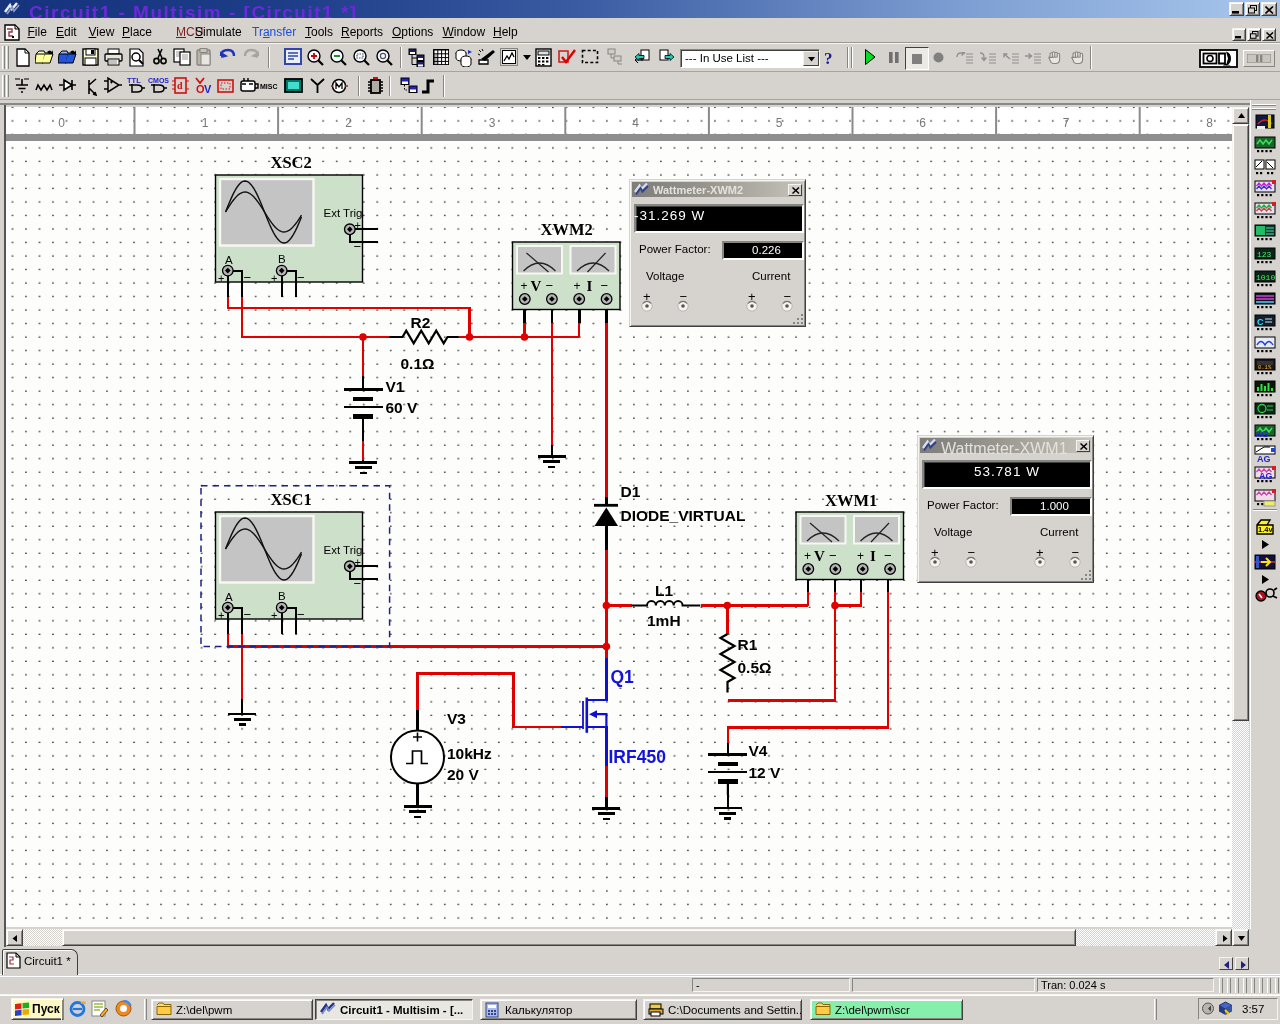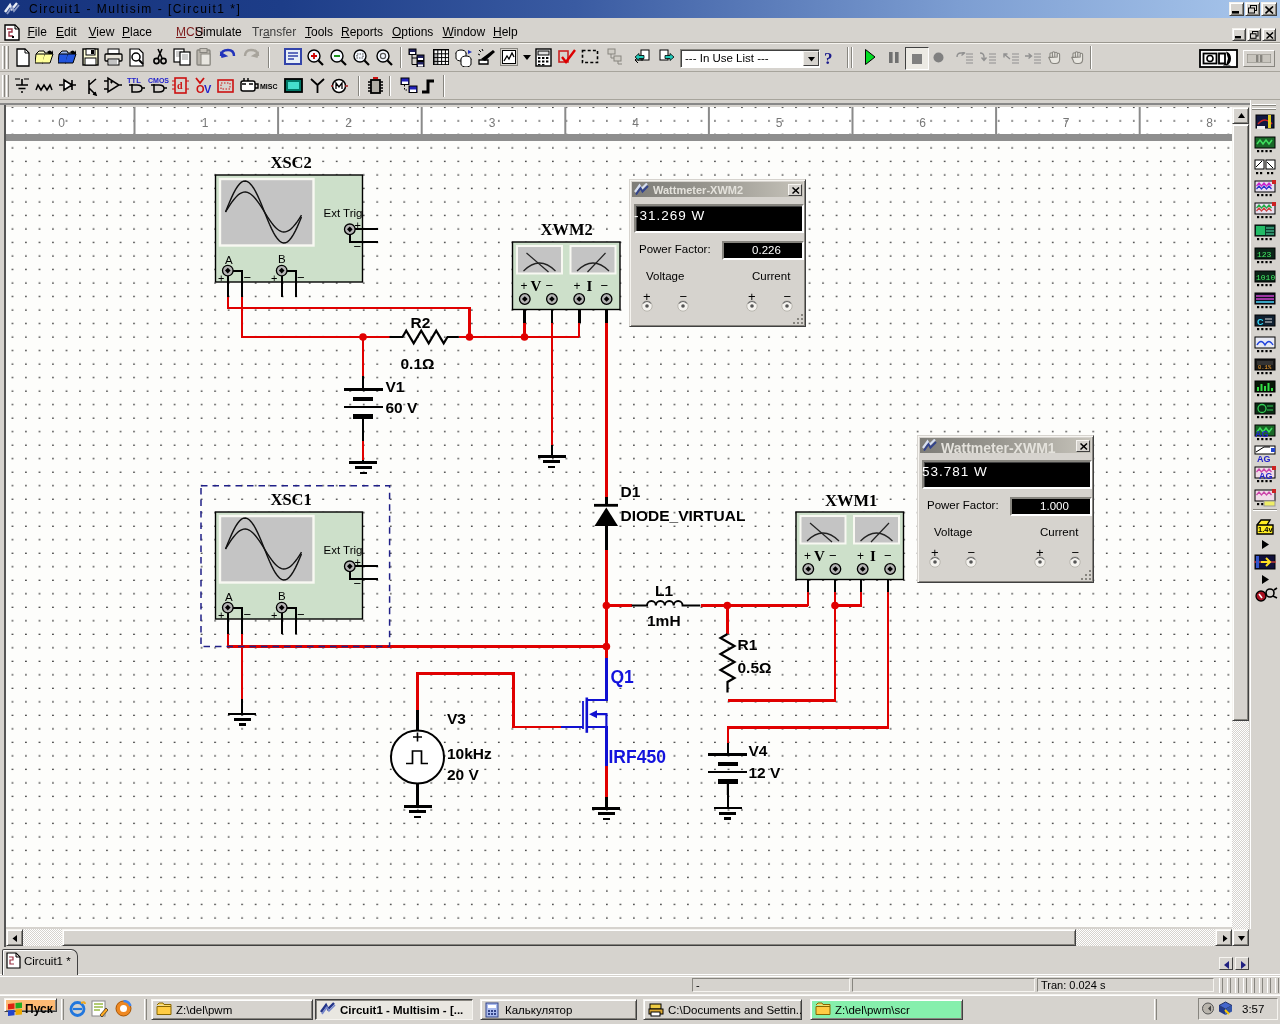--- a/index.html
+++ b/index.html
@@ -4,21 +4,21 @@
 html,body{width:1280px;height:1024px;overflow:hidden}
 body{font-family:"Liberation Sans",sans-serif;background:#d6d3ce;position:relative}
 .a{position:absolute}
 svg{display:block}
 </style></head><body>
 <div class="a" style="left:0px;top:0px;width:1280px;height:18px;background:linear-gradient(90deg,#16337d 0%,#1d3d88 22%,#3a5ba2 45%,#7d9ed2 75%,#a9c7ec 100%)"></div>
 <svg class="a" style="left:4px;top:2px;" width="18" height="14" viewBox="0 0 18 14">
     <path d="M1 10 L6 3 L8 7 L13 1" stroke="#e8ecf4" stroke-width="2.4" fill="none"></path>
     <path d="M3 12 L8 5 L10 9 L15 3" stroke="#8898c4" stroke-width="1.8" fill="none"></path>
   </svg>
-<div class="a" style="left:29px;top:2px;width:500px;height:16px;color:#000000;font-weight:normal;font-size:12px;letter-spacing:1.5px">Circuit1 - Multisim - [Circuit1 *]</div>
+<div class="a" style="left:29px;top:2px;width:500px;height:16px;color:#6d28d9;font-weight:bold;font-size:19px;letter-spacing:1.5px">Circuit1 - Multisim - [Circuit1 *]</div>
 <div class="a" style="left:1229px;top:2px;width:15px;height:14px;background:#d6d3ce;border:1px solid;border-color:#f4f2ee #404040 #404040 #f4f2ee;box-shadow:inset 1px 1px 0 #fff, inset -1px -1px 0 #87857f;font-size:9px;text-align:center;line-height:10px;font-weight:bold">
     <svg class="a" style="left:2px;top:8px;" width="9" height="3" viewBox="0 0 9 3">
       <rect x="0" y="0" width="7" height="2.6" fill="#000"></rect>
     </svg>
   </div>
 <div class="a" style="left:1245px;top:2px;width:15px;height:14px;background:#d6d3ce;border:1px solid;border-color:#f4f2ee #404040 #404040 #f4f2ee;box-shadow:inset 1px 1px 0 #fff, inset -1px -1px 0 #87857f;font-size:9px;text-align:center;line-height:10px;font-weight:bold">
     <svg class="a" style="left:2px;top:2px;" width="10" height="9" viewBox="0 0 10 9">
       <rect x="2.5" y="0.5" width="6" height="5" fill="none" stroke="#000"></rect>
       <rect x="0.5" y="3" width="6" height="5" fill="#d6d3ce" stroke="#000"></rect>
     </svg>
@@ -34,21 +34,21 @@
     <path d="M11 1 l4 4 h-4 z" fill="#d6d3ce" stroke="#000"></path>
     <path d="M3 5 h5 v3 h-3 v4 h4" stroke="#993344" stroke-width="1.4" fill="none"></path>
     <path d="M8 12 l2 2 m0 -2 l-2 2" stroke="#000" stroke-width="1"></path>
   </svg>
 <div class="a" style="left:27.5px;top:25px;width:70px;height:14px;font-size:12px;color:#000"><u>F</u>ile</div>
 <div class="a" style="left:56px;top:25px;width:70px;height:14px;font-size:12px;color:#000"><u>E</u>dit</div>
 <div class="a" style="left:88.5px;top:25px;width:70px;height:14px;font-size:12px;color:#000"><u>V</u>iew</div>
 <div class="a" style="left:122px;top:25px;width:70px;height:14px;font-size:12px;color:#000"><u>P</u>lace</div>
 <div class="a" style="left:176px;top:25px;width:70px;height:14px;font-size:12px;color:#7f1d1d"><u>M</u>CU</div>
 <div class="a" style="left:195px;top:25px;width:70px;height:14px;font-size:12px;color:#000"><u>S</u>imulate</div>
-<div class="a" style="left:252px;top:25px;width:70px;height:14px;font-size:12px;color:#404040">Tr<u>a</u>nsfer</div>
+<div class="a" style="left:252px;top:25px;width:70px;height:14px;font-size:12px;color:#1d4ed8">Tr<u>a</u>nsfer</div>
 <div class="a" style="left:305px;top:25px;width:70px;height:14px;font-size:12px;color:#000"><u>T</u>ools</div>
 <div class="a" style="left:341px;top:25px;width:70px;height:14px;font-size:12px;color:#000"><u>R</u>eports</div>
 <div class="a" style="left:392px;top:25px;width:70px;height:14px;font-size:12px;color:#000"><u>O</u>ptions</div>
 <div class="a" style="left:442.5px;top:25px;width:70px;height:14px;font-size:12px;color:#000"><u>W</u>indow</div>
 <div class="a" style="left:493px;top:25px;width:70px;height:14px;font-size:12px;color:#000"><u>H</u>elp</div>
 <div class="a" style="left:1232px;top:28px;width:14px;height:13px;background:#d6d3ce;border:1px solid;border-color:#f4f2ee #404040 #404040 #f4f2ee;box-shadow:inset 1px 1px 0 #fff, inset -1px -1px 0 #87857f;font-size:9px;text-align:center;line-height:9px;font-weight:bold">
     <svg class="a" style="left:2px;top:7px;" width="8" height="3" viewBox="0 0 8 3">
       <rect width="6" height="2.4" fill="#000"></rect>
     </svg>
   </div>
@@ -643,28 +643,28 @@
     <rect x="0" y="8" width="2" height="2" fill="#87857f"></rect>
     <rect x="4" y="8" width="2" height="2" fill="#87857f"></rect>
     <rect x="8" y="8" width="2" height="2" fill="#87857f"></rect>
   </svg>
 <div class="a" style="left:917px;top:435px;width:177px;height:148px;background:#d6d3ce;border:1px solid;border-color:#d6d3ce #404040 #404040 #d6d3ce;box-shadow:inset 1px 1px 0 #f6f4f0, inset -1px -1px 0 #87857f"></div>
 <div class="a" style="left:920px;top:438px;width:171px;height:15px;background:linear-gradient(90deg,#7e7d78 0%,#98968f 45%,#c6c3ba 100%)"></div>
 <svg class="a" style="left:922px;top:439px;" width="15" height="12" viewBox="0 0 15 12">
     <path d="M1 9 L5.5 2.5 L7.5 6 L13 0.5" stroke="#d8e0f0" stroke-width="2.2" fill="none"></path>
     <path d="M2 11.5 L6.5 5 L8.5 8.5 L14 3" stroke="#33448c" stroke-width="2" fill="none"></path>
   </svg>
-<div class="a" style="left:941px;top:439.5px;width:130px;height:12px;color:#e4e2dc;font-weight:bold;font-size:14px">Wattmeter-XWM1</div>
+<div class="a" style="left:941px;top:439.5px;width:130px;height:12px;color:#e4e2dc;font-weight:normal;font-size:16px">Wattmeter-XWM1</div>
 <div class="a" style="left:1076px;top:439.5px;width:14px;height:12.5px;background:#d6d3ce;border:1px solid;border-color:#f6f4f0 #404040 #404040 #f6f4f0">
     <svg class="a" style="left:3px;top:2px;" width="8" height="8" viewBox="0 0 8 8">
       <path d="M0.5 0.5 L7 6.5 M7 0.5 L0.5 6.5" stroke="#000" stroke-width="1.5"></path>
     </svg>
   </div>
 <div class="a" style="left:922px;top:460px;width:170px;height:29px;background:#000;border:2px solid;border-color:#87857f #fff #fff #87857f;box-shadow:inset 1px 1px 0 #404040"></div>
-<div class="a" style="left:922px;top:464px;width:170px;height:18px;color:#fff;font-size:13.5px;letter-spacing:1px">53.781 W</div>
+<div class="a" style="left:922px;top:464px;width:170px;height:18px;color:#fff;font-size:13.5px;text-align:center;letter-spacing:1px">53.781 W</div>
 <div class="a" style="left:927px;top:499px;width:85px;height:13px;color:#000;font-size:11.5px">Power Factor:</div>
 <div class="a" style="left:1009.5px;top:496.5px;width:82px;height:19.5px;background:#000;border:2px solid;border-color:#87857f #fff #fff #87857f"></div>
 <div class="a" style="left:1009.5px;top:499.5px;width:82px;height:13px;color:#fff;font-size:11.5px;text-align:center;padding-left:8px">1.000</div>
 <div class="a" style="left:934px;top:526px;width:60px;height:12px;color:#000;font-size:11.5px">Voltage</div>
 <div class="a" style="left:1040px;top:526px;width:60px;height:12px;color:#000;font-size:11.5px">Current</div>
 <div class="a" style="left:931px;top:545px;width:12px;height:12px;color:#000;font-size:13px">+</div>
 <div class="a" style="left:967.5px;top:545px;width:12px;height:12px;color:#000;font-size:13px">−</div>
 <div class="a" style="left:1036px;top:545px;width:12px;height:12px;color:#000;font-size:13px">+</div>
 <div class="a" style="left:1071.5px;top:545px;width:12px;height:12px;color:#000;font-size:13px">−</div>
 <svg class="a" style="left:929.0px;top:555.5px;" width="12" height="12" viewBox="0 0 12 12">
@@ -967,21 +967,21 @@
 <div class="a" style="left:1037px;top:978px;width:177px;height:14px;border:1px solid;border-color:#87857f #f6f4f0 #f6f4f0 #87857f;font-size:11px;color:#000;padding-left:3px">Tran: 0.024 s</div>
 <div class="a" style="left:1219px;top:978px;width:4px;height:15px;border-left:1px solid #fff;border-right:1px solid #87857f"></div>
 <div class="a" style="left:1227px;top:978px;width:4px;height:15px;border-left:1px solid #fff;border-right:1px solid #87857f"></div>
 <div class="a" style="left:1235px;top:978px;width:4px;height:15px;border-left:1px solid #fff;border-right:1px solid #87857f"></div>
 <div class="a" style="left:1243px;top:978px;width:4px;height:15px;border-left:1px solid #fff;border-right:1px solid #87857f"></div>
 <div class="a" style="left:1251px;top:978px;width:4px;height:15px;border-left:1px solid #fff;border-right:1px solid #87857f"></div>
 <div class="a" style="left:1259px;top:978px;width:4px;height:15px;border-left:1px solid #fff;border-right:1px solid #87857f"></div>
 <div class="a" style="left:1267px;top:978px;width:4px;height:15px;border-left:1px solid #fff;border-right:1px solid #87857f"></div>
 <div class="a" style="left:1275px;top:978px;width:4px;height:15px;border-left:1px solid #fff;border-right:1px solid #87857f"></div>
 <div class="a" style="left:0px;top:994px;width:1280px;height:30px;background:#d6d3ce;border-top:1px solid #f6f4f0;box-shadow:inset 0 1px 0 #fff"></div>
-<div class="a" style="left:4px;top:998px;width:53px;height:14px;background:#fdba74;border:1px solid;border-color:#f6f4f0 #404040 #404040 #f6f4f0;box-shadow:inset 1px 1px 0 #fff, inset -1px -1px 0 #87857f">
+<div class="a" style="left:11px;top:998px;width:53px;height:22px;background:#fef9c3;border:1px solid;border-color:#f6f4f0 #404040 #404040 #f6f4f0;box-shadow:inset 1px 1px 0 #fff, inset -1px -1px 0 #87857f">
     <span style="position:absolute;left:2px;top:2px">
       <svg class="a" style="left:0px;top:0px;" width="16" height="16" viewBox="0 0 16 16">
         <g transform="skewY(-6)">
           <rect x="1" y="3" width="6.5" height="5.5" fill="#dd2211"></rect>
           <rect x="8.5" y="3" width="6.5" height="5.5" fill="#22aa22"></rect>
           <rect x="1" y="9.5" width="6.5" height="5.5" fill="#2244cc"></rect>
           <rect x="8.5" y="9.5" width="6.5" height="5.5" fill="#eeaa00"></rect>
         </g>
       </svg>
     </span>

